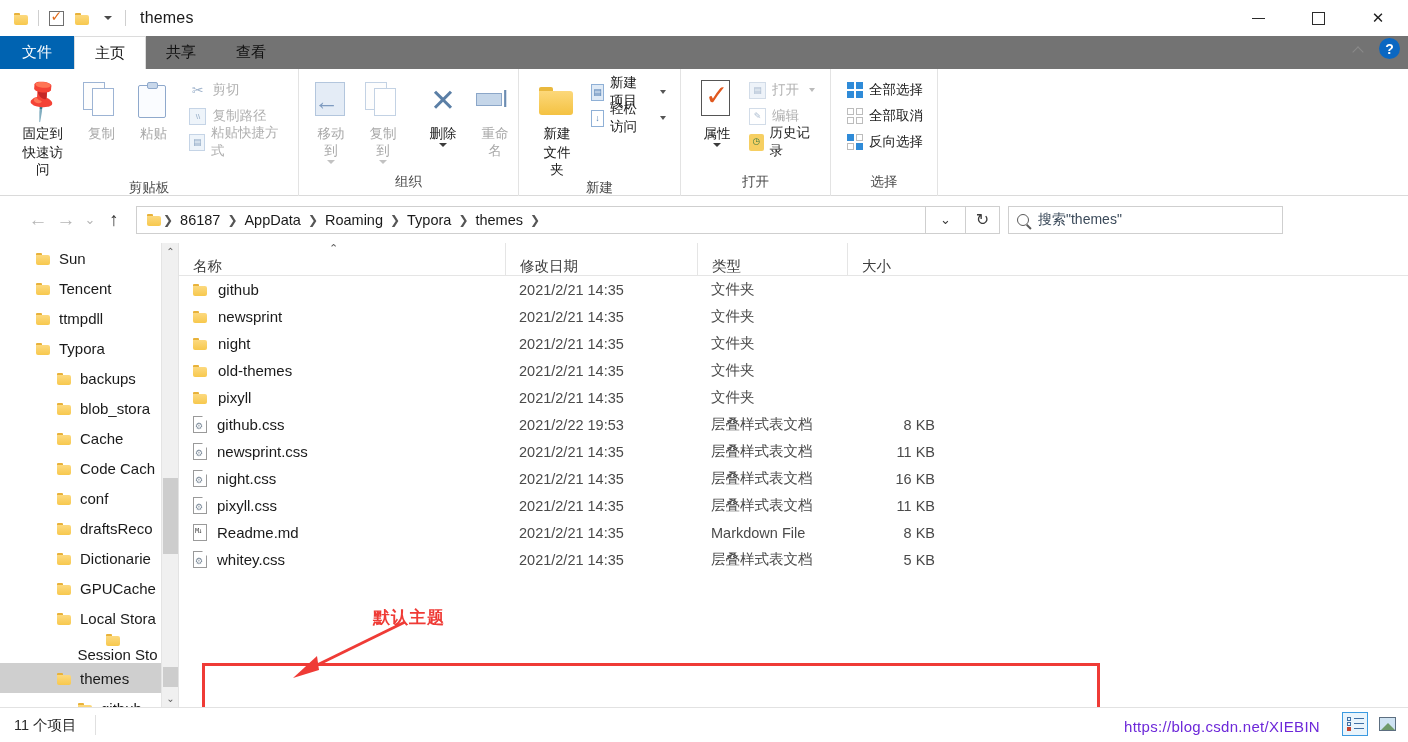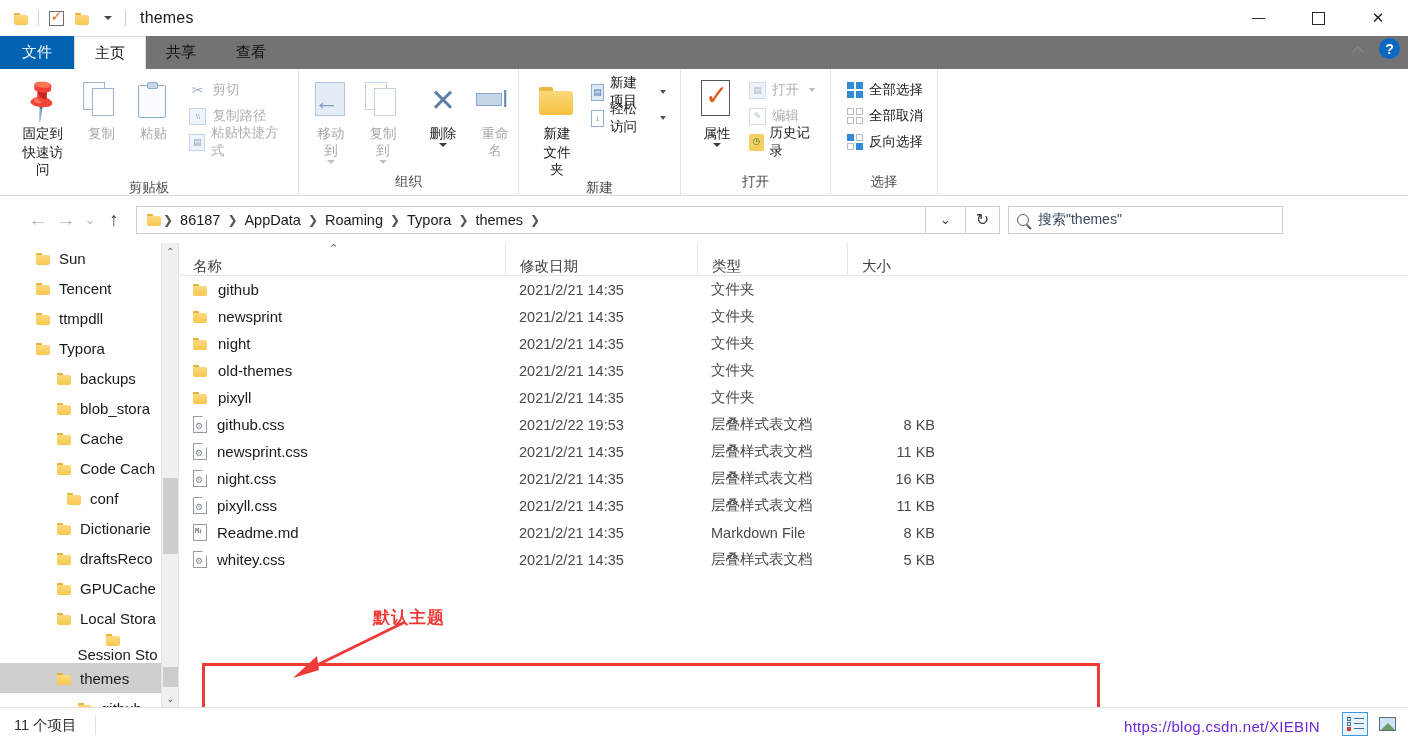--- a/index.html
+++ b/index.html
@@ -680,31 +680,31 @@
             <span class="tlabel">blob_stora</span>
           </div>
           <div class="tnode" style="padding-left: 57px;">
             <span class="folder-ico ficon"></span>
             <span class="tlabel">Cache</span>
           </div>
           <div class="tnode" style="padding-left: 57px;">
             <span class="folder-ico ficon"></span>
             <span class="tlabel">Code Cach</span>
           </div>
-          <div class="tnode" style="padding-left: 57px; margin-left: 10px;">
+          <div class="tnode" style="padding-left: 57px;">
             <span class="folder-ico ficon"></span>
             <span class="tlabel">conf</span>
           </div>
           <div class="tnode" style="padding-left: 57px;">
             <span class="folder-ico ficon"></span>
+            <span class="tlabel">draftsReco</span>
+          </div>
+          <div class="tnode" style="padding-left: 57px;">
+            <span class="folder-ico ficon"></span>
             <span class="tlabel">Dictionarie</span>
-          </div>
-          <div class="tnode" style="padding-left: 57px;">
-            <span class="folder-ico ficon"></span>
-            <span class="tlabel">draftsReco</span>
           </div>
           <div class="tnode" style="padding-left: 57px;">
             <span class="folder-ico ficon"></span>
             <span class="tlabel">GPUCache</span>
           </div>
           <div class="tnode" style="padding-left: 57px;">
             <span class="folder-ico ficon"></span>
             <span class="tlabel">Local Stora</span>
           </div>
           <div class="tnode" style="padding-left: 57px; flex-direction: column;">

